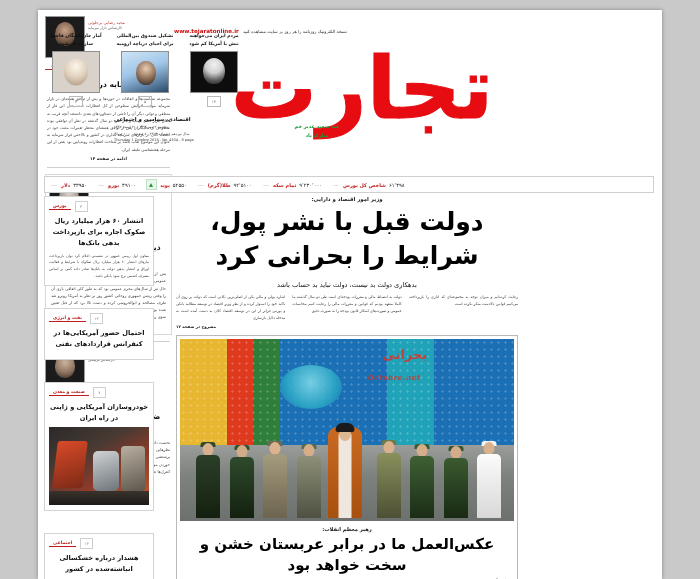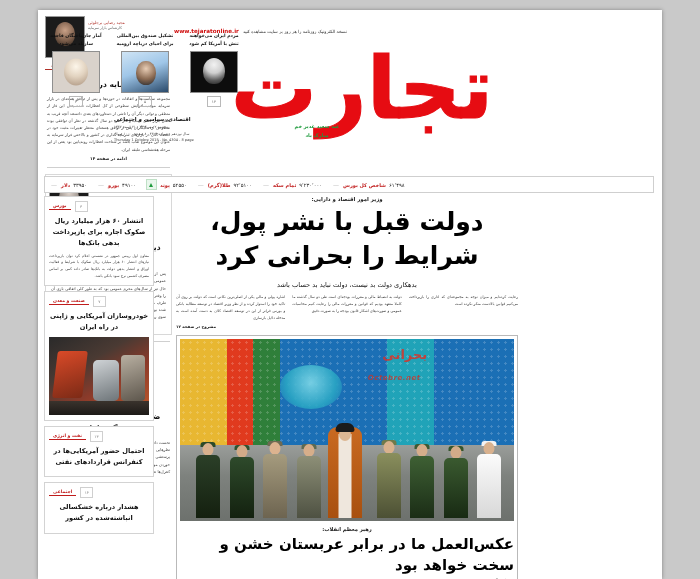--- a/index.html
+++ b/index.html
@@ -208,29 +208,29 @@
   .cleric .inner{position:absolute;bottom:0;left:50%;transform:translateX(-50%);
     width:13px;height:72%;background:#efe7dd;}
   .cleric .turban{position:absolute;bottom:74%;left:50%;transform:translateX(-50%);
     width:19px;height:9px;background:#1b1b1b;border-radius:9px 9px 3px 3px;}
   .cleric .face{position:absolute;bottom:66%;left:50%;transform:translateX(-50%);
     width:12px;height:13px;border-radius:50%;background:#dcb793;}
   .cap-kicker{
     text-align:center;font-size:5.2px;color:#222;font-weight:bold;margin:5px 0 2px 0;
   }
   .cap-head{
-    text-align:right;font-size:15px;font-weight:bold;color:#000;line-height:1.35;
+    text-align:center;font-size:15px;font-weight:bold;color:#000;line-height:1.35;
     margin-bottom:2px;
   }
   .cap-pg{text-align:right;font-size:4.2px;color:#333;padding-right:4px;}
   .rr{
     position:absolute;left:6px;top:186px;width:110px;
   }
   .rr-sec{
-    border:1px solid #d3d3d3;background:#fff;margin-bottom:5px;
+    border:1px solid #d3d3d3;background:#fff;margin-bottom:22px;
     padding:4px 4px 5px 4px;box-sizing:border-box;
   }
   .rr-tagrow{display:flex;flex-direction:row-reverse;align-items:center;gap:4px;margin-bottom:4px;}
   .rr-tag{
     font-size:4.6px;color:#c01c1c;font-weight:bold;
     border-bottom:1px solid #c01c1c;padding:0 4px 1px 4px;
   }
   .rr-pg{
     width:11px;height:9px;border:1px solid #cfcfcf;color:#888;
     font-size:4px;text-align:center;line-height:9px;
@@ -489,40 +489,40 @@
       <div class="rr-tagrow">
         <div class="rr-tag">بورس</div>
         <div class="rr-pg">۳</div>
       </div>
       <div class="rr-head">انتشار ۶۰ هزار میلیارد ریال صکوک اجاره برای بازپرداخت بدهی بانک‌ها</div>
       <div class="rr-body">معاون اول رییس جمهور در نشستی اعلام کرد توان بازپرداخت نیازهای انتشار ۶۰ هزار میلیارد ریال صکوک با شرایط و فعالیت اوراق و انتشار بدهی دولت به بانک‌ها صادر داده کمی بر اساس مصرف کشمی نرخ سود بانکی باشد.</div>
     </div>
 
     <div class="rr-sec">
       <div class="rr-tagrow">
+        <div class="rr-tag">نفت و انرژی</div>
+        <div class="rr-pg">۱۳</div>
+      </div>
+      <div class="rr-head">احتمال حضور آمریکایی‌ها در کنفرانس قراردادهای نفتی</div>
+    </div>
+
+    <div class="rr-sec">
+      <div class="rr-tagrow">
         <div class="rr-tag">صنعت و معدن</div>
         <div class="rr-pg">۷</div>
       </div>
       <div class="rr-head">خودروسازان آمریکایی و ژاپنی در راه ایران</div>
       <div class="rr-photo">
         <div class="m1"></div>
         <div class="m2"></div>
         <div class="m3"></div>
         <div class="m4"></div>
       </div>
     </div>
 
-    <div class="rr-sec">
-      <div class="rr-tagrow">
-        <div class="rr-tag">نفت و انرژی</div>
-        <div class="rr-pg">۱۳</div>
-      </div>
-      <div class="rr-head">احتمال حضور آمریکایی‌ها در کنفرانس قراردادهای نفتی</div>
-    </div>
-
 
     <div class="rr-sec">
       <div class="rr-tagrow">
         <div class="rr-tag">اجتماعی</div>
         <div class="rr-pg">۱۴</div>
       </div>
       <div class="rr-head">هشدار درباره خشکسالی انباشته‌شده در کشور</div>
     </div>
 
   </div>

